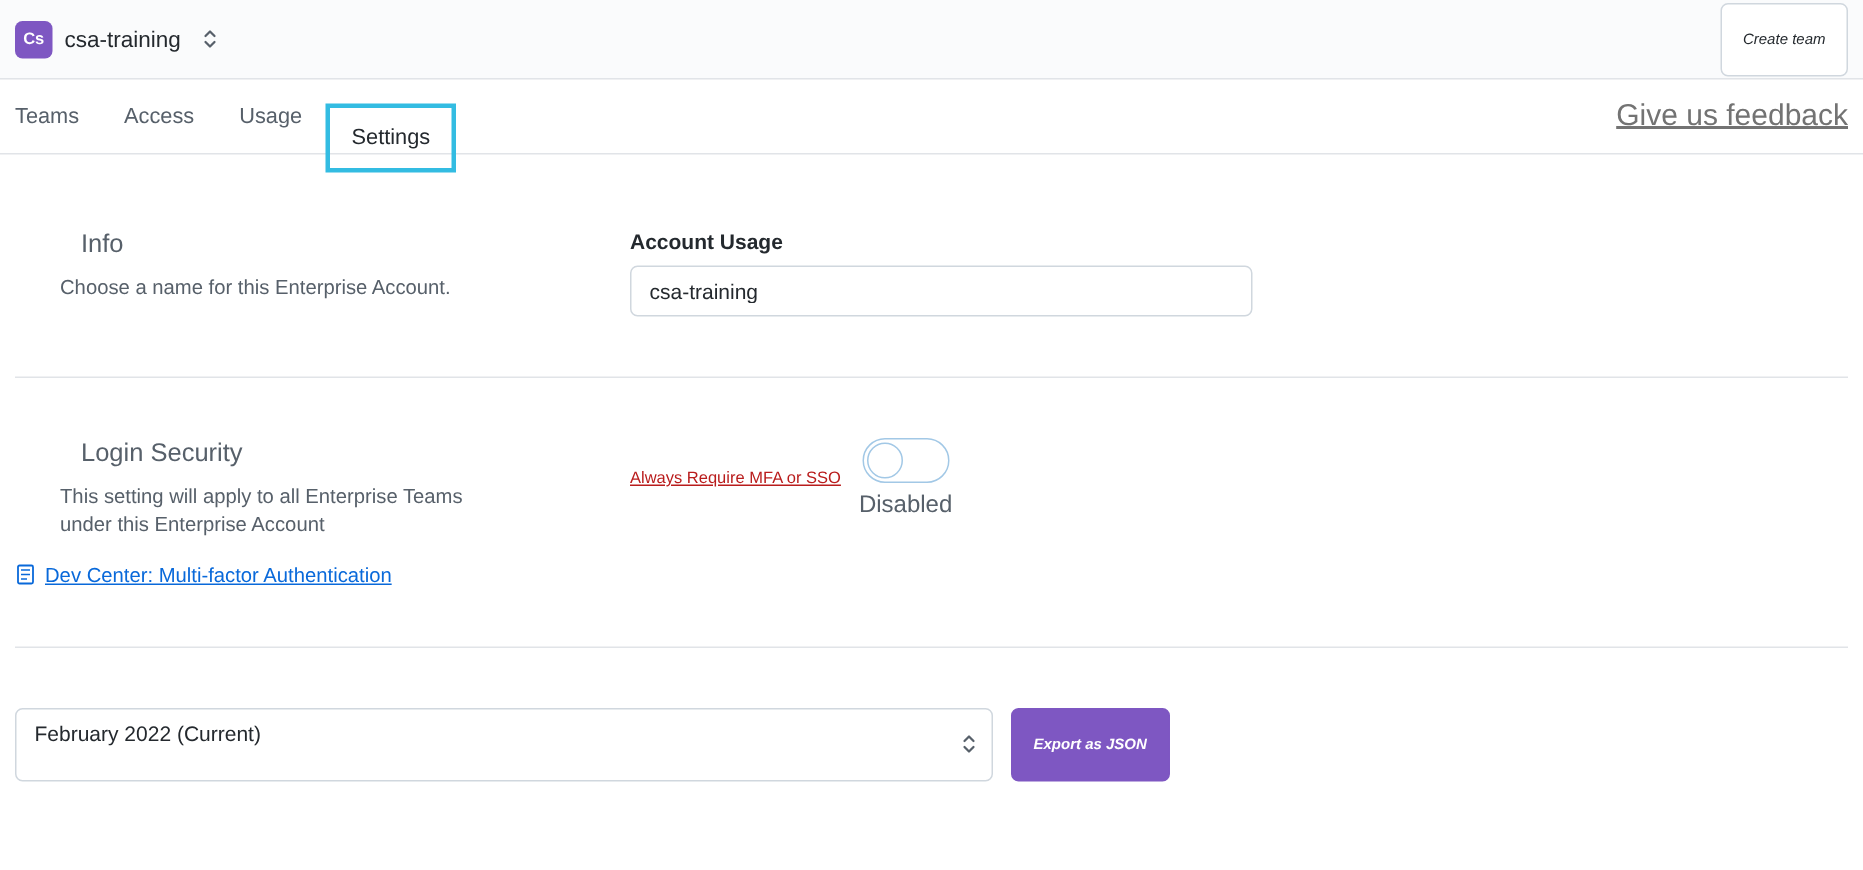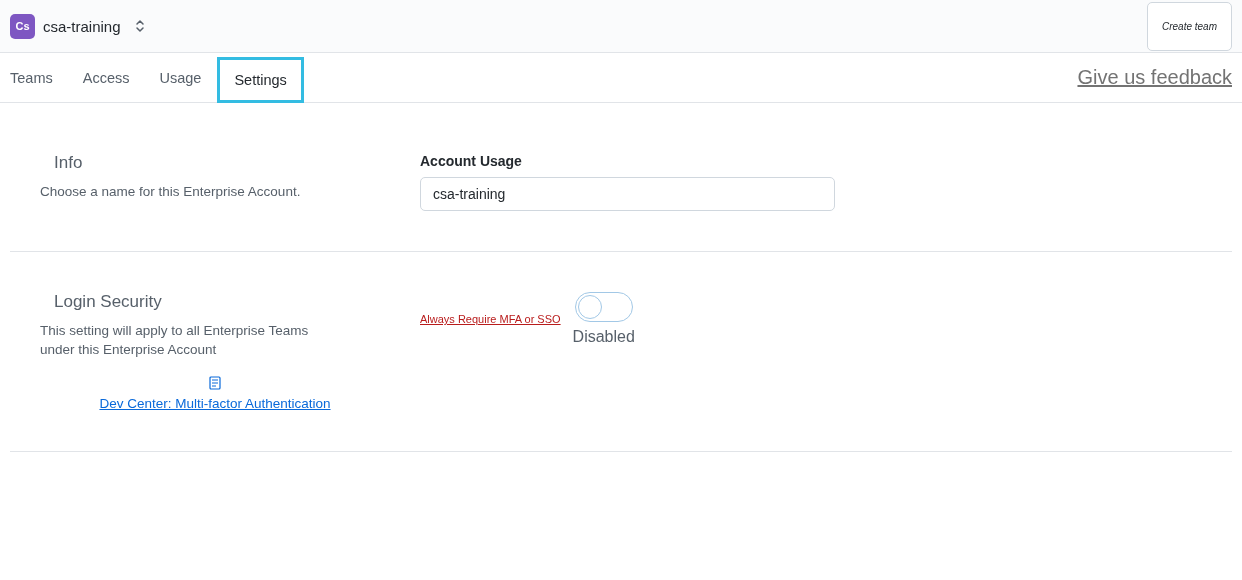--- a/index.html
+++ b/index.html
@@ -88,21 +88,21 @@
     }
     .nav-tab.active {
       color: #24292e;
       position: relative;
     }
     .tab-highlight {
       border: 3px solid #33bce2;
       padding: 12px 14px;
       margin: 0 -14px;
       position: relative;
-      top: 2px;
+      top: 14px;
     }
     .feedback-link {
       color: #737373;
       text-decoration: underline;
       cursor: pointer;
       font-size: 20px;
     }
     .content {
       padding: 10px;
     }
@@ -152,21 +152,20 @@
     }
     .doc-link {
       display: flex;
       align-items: center;
       gap: 6px;
       margin-top: 16px;
       color: #0969da;
       text-decoration: underline;
       cursor: pointer;
       font-size: 13.5px;
-      flex-direction: column;
     }
     .doc-icon {
       width: 14px;
       height: 14px;
       flex-shrink: 0;
     }
     .toggle-row {
       display: flex;
       align-items: center;
       gap: 12px;
@@ -293,15 +292,28 @@
           <div class="toggle">
             <div class="toggle-knob"></div>
           </div>
           <div class="toggle-caption">Disabled</div>
         </div>
       </div>
     </div>
   </div>
 
   <div class="section">
+    <div class="section-right">
+      <div class="select-row">
+        <div class="select">
+          <span>February 2022 (Current)</span>
+          <span class="select-arrow">
+            <svg width="10" height="14" viewBox="0 0 10 14">
+                <path d="M2 5 L5 2 L8 5 M2 9 L5 12 L8 9" stroke="currentColor" stroke-width="1.5" fill="none" stroke-linecap="round" stroke-linejoin="round"></path>
+              </svg>
+          </span>
+        </div>
+        <button class="btn btn-primary">Export as JSON</button>
+      </div>
+    </div>
   </div>
 
 </div>
 
 </body></html>

